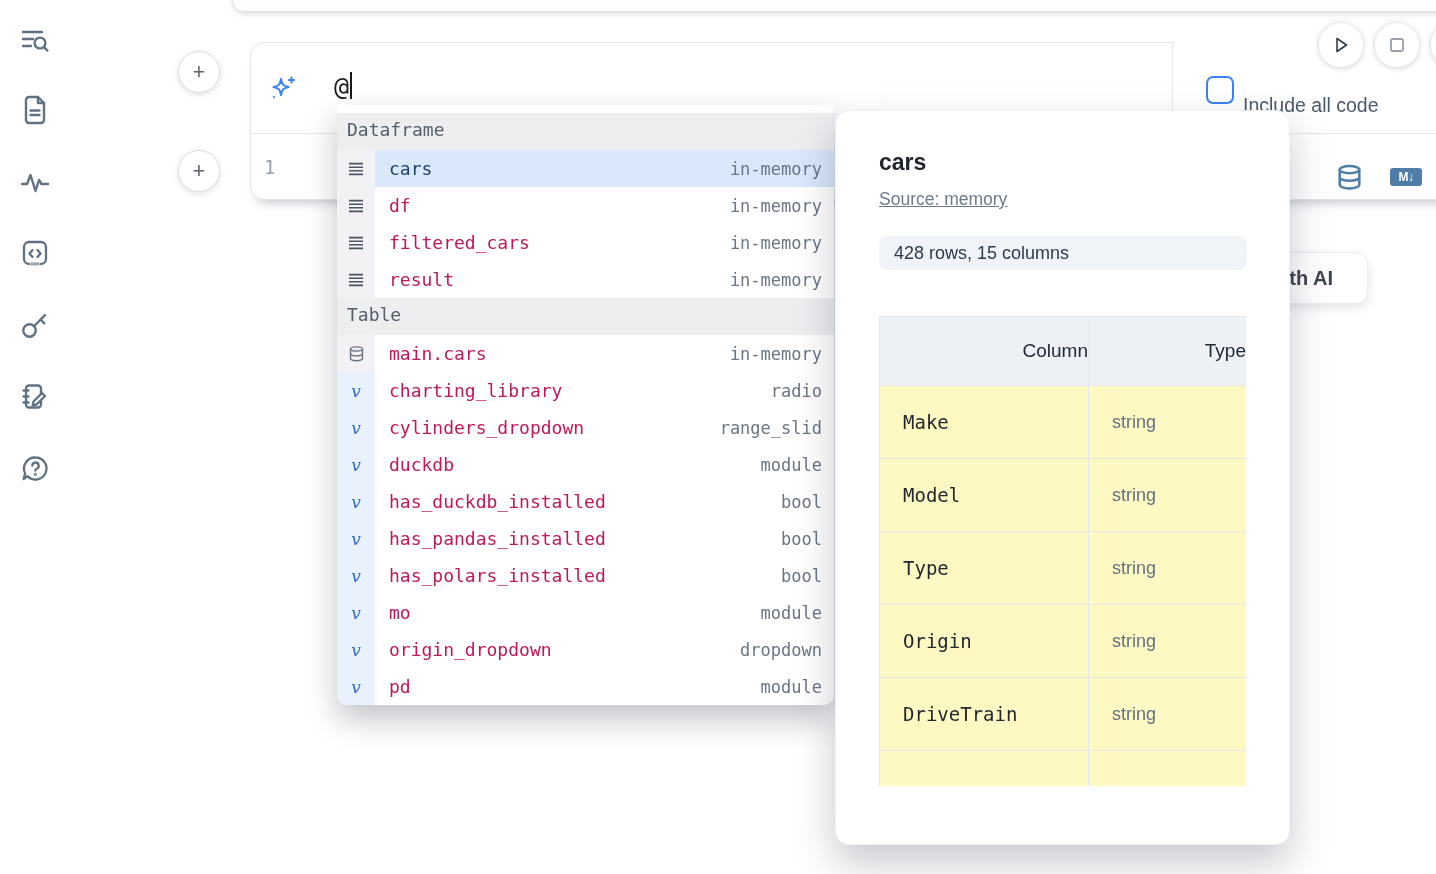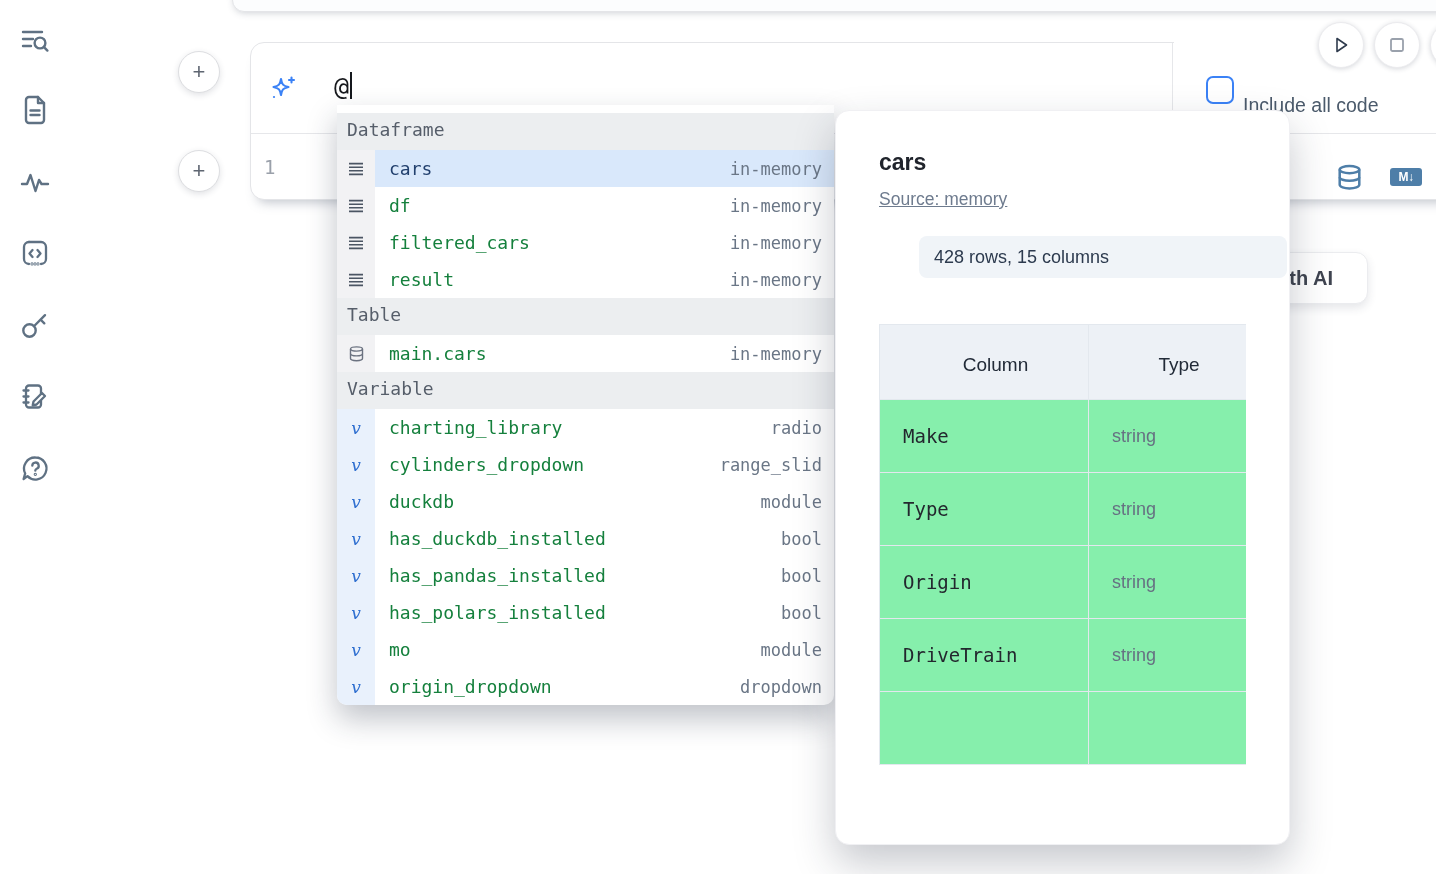--- a/index.html
+++ b/index.html
@@ -59,39 +59,39 @@
   .dropdown{position:absolute;left:337px;top:105px;width:497px;height:600px;background:#fff;
     border-radius:0 0 10px 10px;box-shadow:0 14px 30px rgba(30,40,60,.28);overflow:hidden;z-index:20;
     padding-top:8px;box-sizing:border-box;font-family:"DejaVu Sans Mono",monospace;}
   .ac-header{height:37px;line-height:33px;background:#eceef0;color:#565e6a;font-size:18px;padding-left:10px;}
   .ac-row{height:37px;display:flex;align-items:stretch;cursor:pointer;}
   .ac-gutter{width:38px;display:flex;align-items:center;justify-content:center;flex:none;}
   .g-data{background:#f2f2f4;}
   .g-var{background:#e9f1fc;}
   .ac-content{flex:1;display:flex;align-items:center;padding:0 12px 0 14px;overflow:hidden;white-space:nowrap;}
   .ac-row.selected .ac-content{background:#d9e8fb;}
-  .ac-name{font-size:18px;color:#15803d;}
+  .ac-name{font-size:18px;color:#be185d;}
   .ac-row.selected .ac-name{color:#22406e;}
   .ac-type{margin-left:auto;font-size:17px;color:#6a7686;text-align:center;}
   .vglyph{font-family:"DejaVu Serif",serif;font-style:italic;font-size:17px;color:#2f6fd0;}
 
   
   .popover{position:absolute;left:835px;top:110px;width:455px;height:735px;background:#fff;
     border:1px solid #f0f0f3;border-radius:14px;box-shadow:0 18px 40px rgba(30,40,60,.25);
     z-index:30;box-sizing:border-box;padding:38px 43px 0 43px;overflow:hidden;}
   .pv-title{font-size:23px;font-weight:bold;color:#20242c;}
   .pv-source{margin-top:13px;font-size:17.5px;color:#6e7b8e;text-decoration:underline;}
-  .pv-badge{margin-top:26px;width:368px;height:42px;background:#f0f4f8;border-radius:8px;
-    display:flex;align-items:center;padding-left:15px;box-sizing:border-box;font-size:18px;color:#2c3a4e;margin-left:40px;}
+  .pv-badge{margin-top:26px;width:368px;height:34px;background:#f0f4f8;border-radius:8px;
+    display:flex;align-items:center;padding-left:15px;box-sizing:border-box;font-size:18px;color:#2c3a4e;}
   .pv-table-wrap{margin-top:46px;max-height:470px;overflow:hidden;}
   table.pv-table{width:368px;border-collapse:collapse;}
-  .pv-table th{background:#edf1f6;border:1px solid #e3e8ee;text-align:center;font-weight:normal;
-    font-size:19px;color:#222b38;padding:29px 0 23px 23px;}
+  .pv-table th{background:#edf1f6;border:1px solid #e3e8ee;text-align:right;font-weight:normal;
+    font-size:19px;color:#222b38;padding:23px 0 23px 23px;}
   .pv-table th.type-col{width:134px;}
-  .pv-table td{border:1px solid #e3e8ee;background:#86efac;padding:25px 0 25px 23px;}
+  .pv-table td{border:1px solid #e3e8ee;background:#fef9c3;padding:25px 0 25px 23px;}
   .pv-table td.col-name{font-family:"DejaVu Sans Mono",monospace;font-size:19px;color:#23272e;}
   .pv-table td.col-type{font-size:18px;color:#667082;}
 </style>
 </head>
 <body>
 
 <div class="stage">
 
   <div class="side-icon" style="top:24px">
     <svg width="32" height="32" viewBox="0 0 32 32" fill="none" stroke="#5f7183" stroke-width="2.4" stroke-linecap="round">
@@ -244,21 +244,20 @@
               <ellipse cx="7.5" cy="3" rx="6" ry="2.1"></ellipse>
               <path d="M1.5 3v4.8c0 1.2 2.7 2.1 6 2.1s6-.9 6-2.1V3"></path>
               <path d="M1.5 7.8v4.8c0 1.2 2.7 2.1 6 2.1s6-.9 6-2.1V7.8"></path>
             </svg>
           </div>
           <div class="ac-content">
             <span class="ac-name">main.cars</span>
             <span class="ac-type">in-memory</span>
           </div>
         </div>
-        <div class="ac-header">Variable</div>
         <div class="ac-row">
           <div class="ac-gutter g-var">
             <span class="vglyph">v</span>
           </div>
           <div class="ac-content">
             <span class="ac-name">charting_library</span>
             <span class="ac-type">radio</span>
           </div>
         </div>
         <div class="ac-row">
@@ -347,20 +346,24 @@
             <th>Column</th>
             <th class="type-col">Type</th>
           </tr>
         </thead>
         <tbody>
             <tr>
               <td class="col-name">Make</td>
               <td class="col-type">string</td>
             </tr>
             <tr>
+              <td class="col-name">Model</td>
+              <td class="col-type">string</td>
+            </tr>
+            <tr>
               <td class="col-name">Type</td>
               <td class="col-type">string</td>
             </tr>
             <tr>
               <td class="col-name">Origin</td>
               <td class="col-type">string</td>
             </tr>
             <tr>
               <td class="col-name">DriveTrain</td>
               <td class="col-type">string</td>

